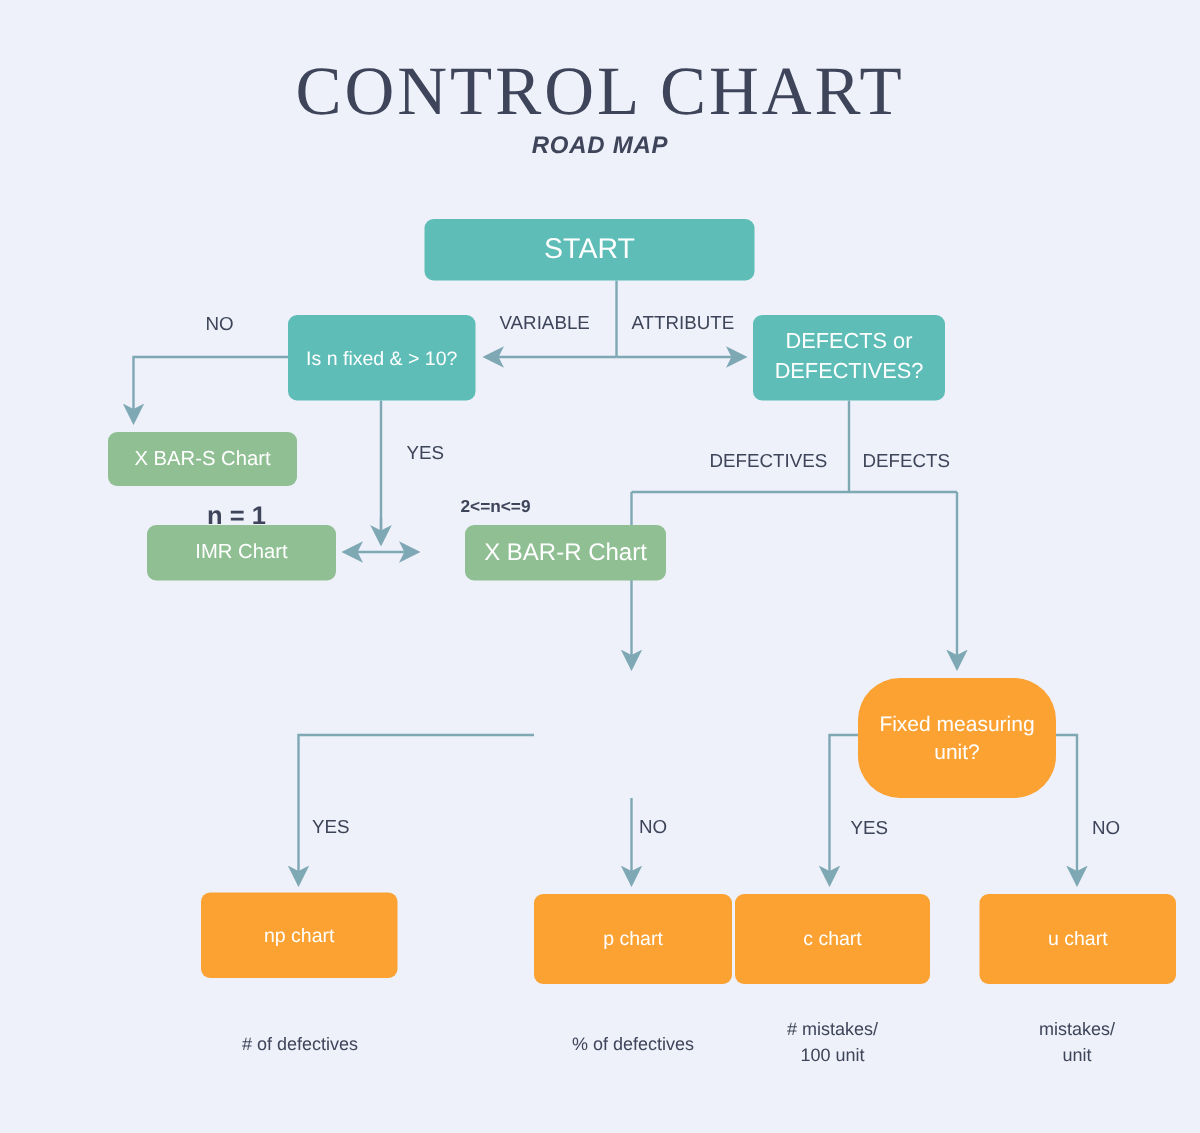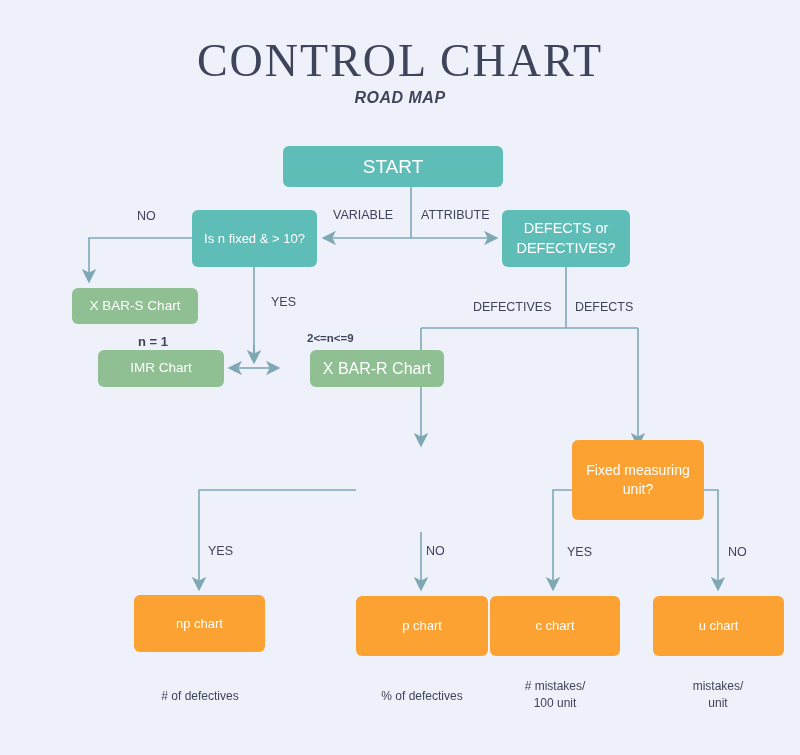--- a/index.html
+++ b/index.html
@@ -130,40 +130,40 @@
   <div class="node teal" style="left:502px; top:210px; width:128px; height:57px; font-size:14.5px; white-space:pre-line;">DEFECTS or
 DEFECTIVES?</div>
 
   <div class="node green" style="left:26px; top:288px; width:126px; height:36px; font-size:13.5px;margin-left:46px;">X BAR-S Chart</div>
 
   <div class="node green" style="left:98px; top:350px; width:126px; height:37px; font-size:13.5px;">IMR Chart</div>
 
   <div class="node green" style="left:283px; top:350px; width:134px; height:37px; font-size:16px;margin-left:27px;">X BAR-R Chart</div>
 
 
-  <div class="node orange" style="left:572px; top:440px; width:132px; height:80px; font-size:14px; white-space:pre-line;">Fixed measuring
+  <div class="node orange" style="left:572px; top:452px; width:132px; height:80px; font-size:14px; white-space:pre-line;border-radius:28px;">Fixed measuring
 unit?</div>
 
   <div class="node orange" style="left:134px; top:595px; width:131px; height:57px; font-size:13px;">np chart</div>
 
   <div class="node orange" style="left:490px; top:596px; width:130px; height:60px; font-size:13px;">c chart</div>
 
   <div class="node orange" style="left:356px; top:596px; width:132px; height:60px; font-size:13px;">p chart</div>
 
   <div class="node orange" style="left:653px; top:596px; width:131px; height:60px; font-size:13px;">u chart</div>
 
   <div class="edge-label" style="left:137px; top:209px;">NO</div>
 
   <div class="edge-label" style="left:333px; top:208px;">VARIABLE</div>
 
   <div class="edge-label" style="left:421px; top:208px;">ATTRIBUTE</div>
 
   <div class="edge-label" style="left:271px; top:295px;">YES</div>
 
-  <div class="edge-label" style="left:138px; top:334px; font-size:13px; font-weight:bold;">n = 1</div>
+  <div class="edge-label" style="left:138px; top:334px; font-size:17px; font-weight:bold;">n = 1</div>
 
   <div class="edge-label" style="left:307px; top:332px; font-size:11.5px; font-weight:bold;">2&lt;=n&lt;=9</div>
 
   <div class="edge-label" style="left:473px; top:300px;">DEFECTIVES</div>
 
   <div class="edge-label" style="left:575px; top:300px;">DEFECTS</div>
 
   <div class="edge-label" style="left:208px; top:544px;">YES</div>
 
   <div class="edge-label" style="left:426px; top:544px;">NO</div>

